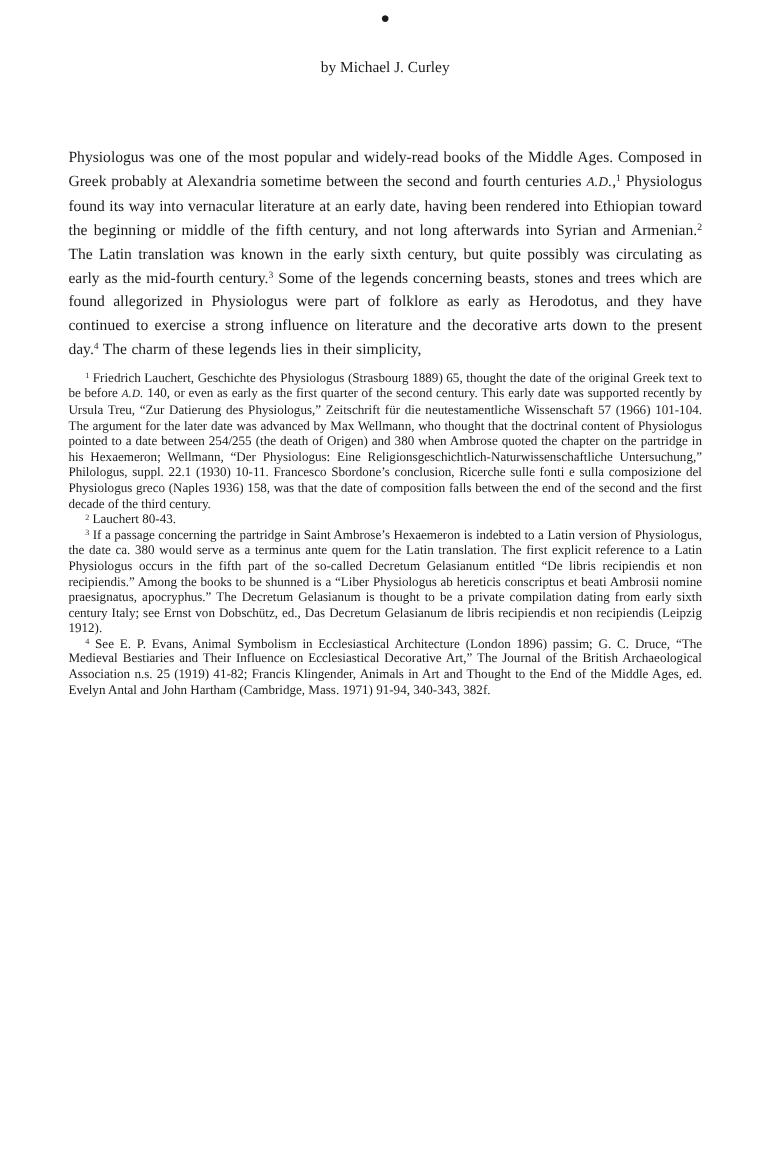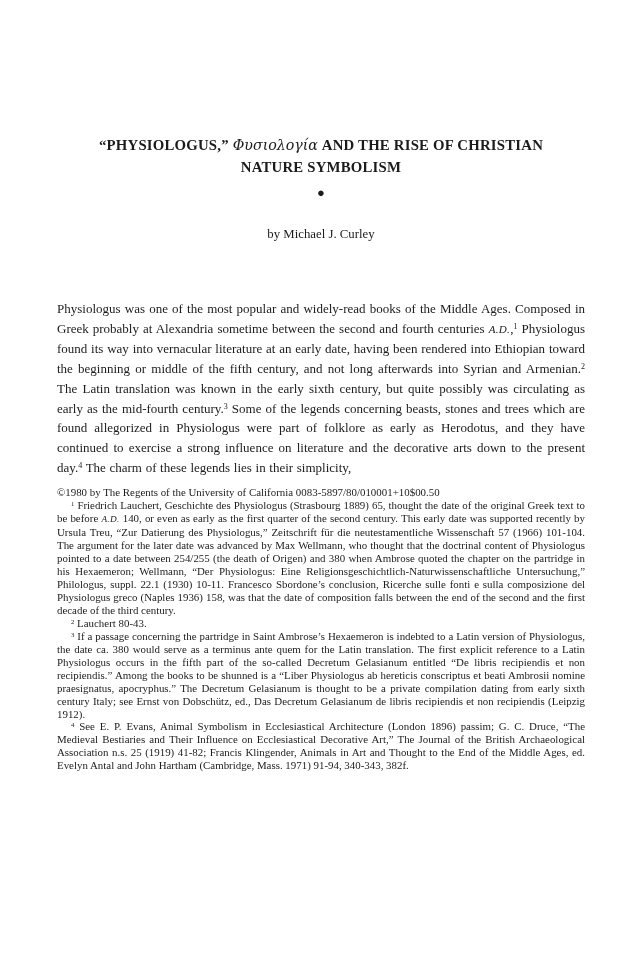--- a/index.html
+++ b/index.html
@@ -70,32 +70,27 @@
     line-height: 0;
   }
   .seg-i { }
   .seg-sc { font-size: 0.85em; letter-spacing: 0.3px; font-style: italic; }
 </style>
 </head>
 <body>
 
 <div class="sheet">
 
-  <h1 class="title">
-    <span class="tline"><span>“PHYSIOLOGUS,” </span><span class="seg-greek">Φυσιολογία</span><span> AND THE RISE OF CHRISTIAN</span></span>
-    <span class="tline">NATURE SYMBOLISM</span>
-  </h1>
 
   <div class="bullet-row">●</div>
 
   <div class="byline">by Michael J. Curley</div>
 
   <p class="body-text"><span class="seg-i">Physiologus</span><span> was one of the most popular and widely-read books of the Middle Ages. Composed in Greek probably at Alexandria sometime between the second and fourth centuries </span><span class="seg-sc">A.D.</span><span>,</span><span class="seg-sup">1</span><span> </span><span class="seg-i">Physiologus</span><span> found its way into vernacular literature at an early date, having been rendered into Ethiopian toward the beginning or middle of the fifth century, and not long afterwards into Syrian and Armenian.</span><span class="seg-sup">2</span><span> The Latin translation was known in the early sixth century, but quite possibly was circulating as early as the mid-fourth century.</span><span class="seg-sup">3</span><span> Some of the legends concerning beasts, stones and trees which are found allegorized in </span><span class="seg-i">Physiologus</span><span> were part of folklore as early as Herodotus, and they have continued to exercise a strong influence on literature and the decorative arts down to the present day.</span><span class="seg-sup">4</span><span> The charm of these legends lies in their simplicity,</span></p>
 
   <div class="footnotes">
-    <p class="copyright">©1980 by The Regents of the University of California 0083-5897/80/010001+10$00.50</p>
     <p class="fn"><span class="seg-sup">1</span><span> Friedrich Lauchert, </span><span class="seg-i">Geschichte des Physiologus</span><span> (Strasbourg 1889) 65, thought the date of the original Greek text to be before </span><span class="seg-sc">A.D.</span><span> 140, or even as early as the first quarter of the second century. This early date was supported recently by Ursula Treu, “Zur Datierung des </span><span class="seg-i">Physiologus</span><span>,” </span><span class="seg-i">Zeitschrift für die neutestamentliche Wissenschaft</span><span> 57 (1966) 101-104. The argument for the later date was advanced by Max Wellmann, who thought that the doctrinal content of </span><span class="seg-i">Physiologus</span><span> pointed to a date between 254/255 (the death of Origen) and 380 when Ambrose quoted the chapter on the partridge in his </span><span class="seg-i">Hexaemeron</span><span>; Wellmann, “Der </span><span class="seg-i">Physiologus</span><span>: Eine Religionsgeschichtlich-Naturwissenschaftliche Untersuchung,” </span><span class="seg-i">Philologus</span><span>, suppl. 22.1 (1930) 10-11. Francesco Sbordone’s conclusion, </span><span class="seg-i">Ricerche sulle fonti e sulla composizione del Physiologus greco</span><span> (Naples 1936) 158, was that the date of composition falls between the end of the second and the first decade of the third century.</span></p>
     <p class="fn"><span class="seg-sup">2</span><span> Lauchert 80-43.</span></p>
     <p class="fn"><span class="seg-sup">3</span><span> If a passage concerning the partridge in Saint Ambrose’s </span><span class="seg-i">Hexaemeron</span><span> is indebted to a Latin version of </span><span class="seg-i">Physiologus</span><span>, the date ca. 380 would serve as a </span><span class="seg-i">terminus ante quem</span><span> for the Latin translation. The first explicit reference to a Latin </span><span class="seg-i">Physiologus</span><span> occurs in the fifth part of the so-called </span><span class="seg-i">Decretum Gelasianum</span><span> entitled “De libris recipiendis et non recipiendis.” Among the books to be shunned is a “Liber </span><span class="seg-i">Physiologus</span><span> ab hereticis conscriptus et beati Ambrosii nomine praesignatus, apocryphus.” The </span><span class="seg-i">Decretum Gelasianum</span><span> is thought to be a private compilation dating from early sixth century Italy; see Ernst von Dobschütz, ed., </span><span class="seg-i">Das Decretum Gelasianum de libris recipiendis et non recipiendis</span><span> (Leipzig 1912).</span></p>
     <p class="fn"><span class="seg-sup">4</span><span> See E. P. Evans, </span><span class="seg-i">Animal Symbolism in Ecclesiastical Architecture</span><span> (London 1896) passim; G. C. Druce, “The Medieval Bestiaries and Their Influence on Ecclesiastical Decorative Art,” </span><span class="seg-i">The Journal of the British Archaeological Association</span><span> n.s. 25 (1919) 41-82; Francis Klingender, </span><span class="seg-i">Animals in Art and Thought to the End of the Middle Ages</span><span>, ed. Evelyn Antal and John Hartham (Cambridge, Mass. 1971) 91-94, 340-343, 382f.</span></p>
   </div>
 
 </div>
 
 </body></html>

